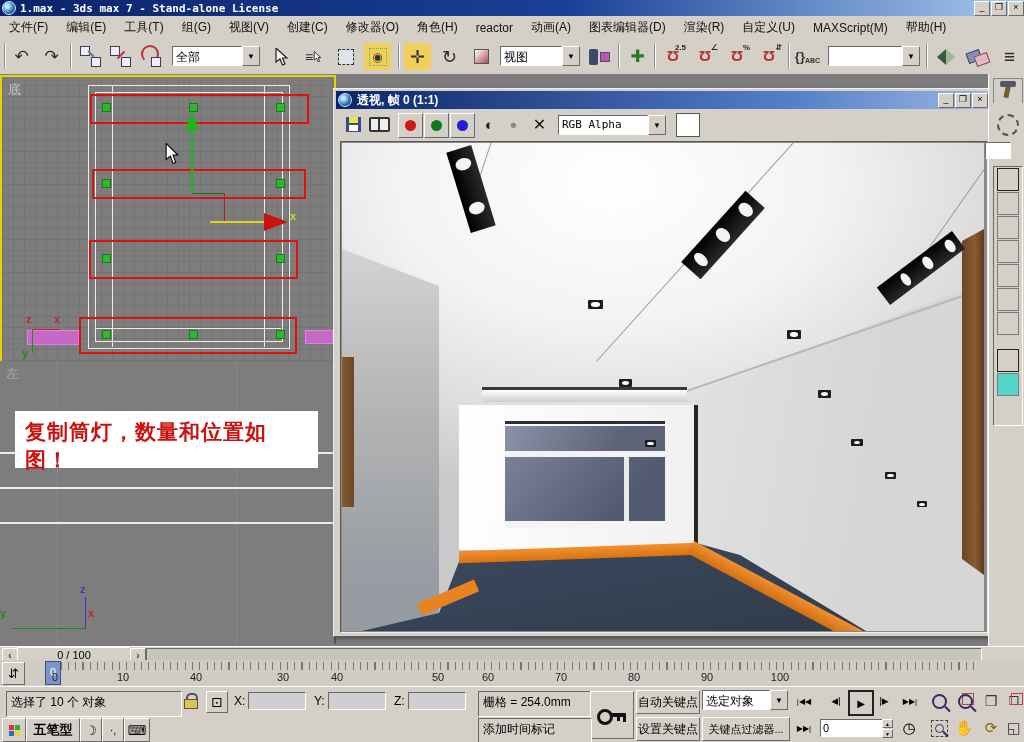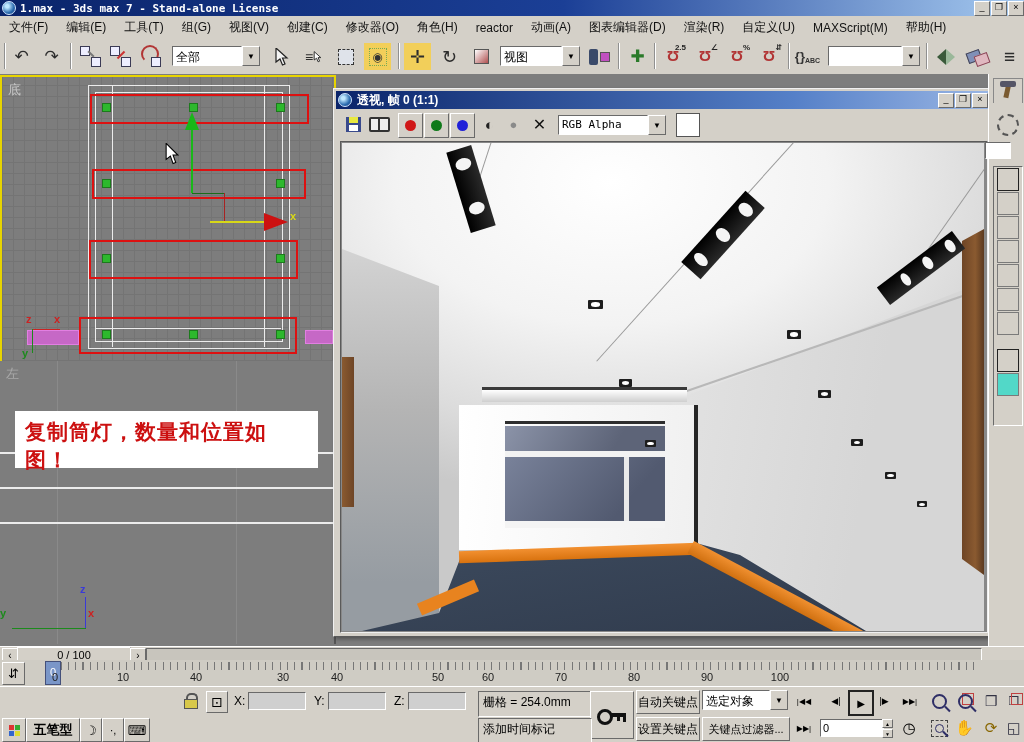--- a/index.html
+++ b/index.html
@@ -478,20 +478,21 @@
     <span class="ticknum" style="left:423px">50</span>
     <span class="ticknum" style="left:473px">60</span>
     <span class="ticknum" style="left:546px">70</span>
     <span class="ticknum" style="left:619px">80</span>
     <span class="ticknum" style="left:692px">90</span>
     <span class="ticknum" style="left:765px">100</span>
   </div>
 
   <div id="statusbar" class="abs">
 
+    <div class="sb-field" style="left:6px;top:4px;width:166px">选择了 10 个 对象</div>
     <div class="abs" style="left:184px;top:6px">
       <span class="lockico" style="display:block">
           <span class="sh"></span>
           <span class="bd"></span>
         </span>
     </div>
     <div class="abs raised btn" style="left:206px;top:4px;width:20px;height:20px">
         <span style="font-size:14px">⊡</span>
       </div>
     <span class="lab" style="left:234px;top:7px">X:</span>

